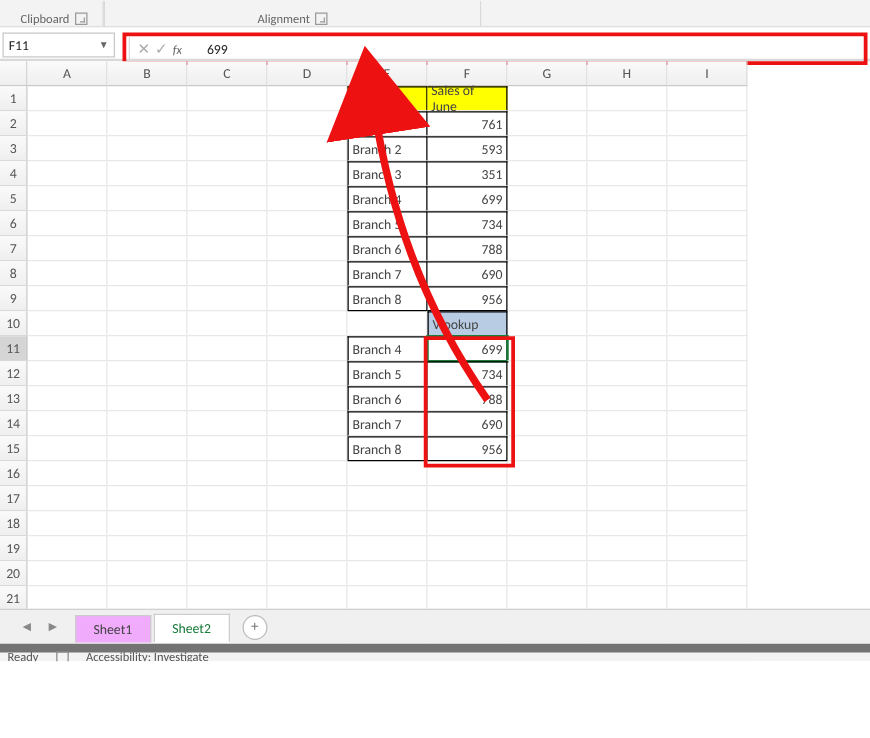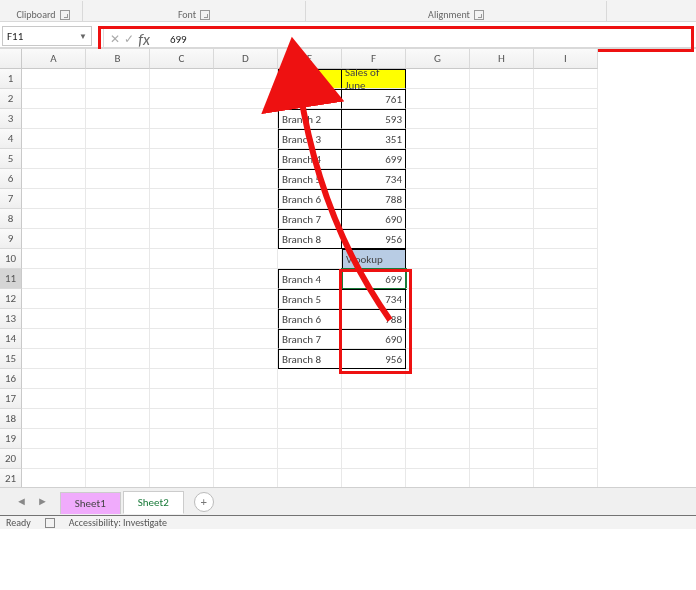--- a/index.html
+++ b/index.html
@@ -17,21 +17,21 @@
 .vsep    { width: 1px; height: 20px; background: #d9d9d9; }
 
 .fb-row { height: 26px; display: flex; align-items: flex-start; gap: 6px; padding: 4px 2px 2px 2px; background: #fff; border-bottom: 1px solid #d9d9d9; }
 .namebox { width: 90px; height: 20px; display: flex; align-items: center; justify-content: space-between; border: 1px solid #c8c8c8; background: #fff; padding: 0 4px; }
 .namebox span:first-child { color: #222; }
 .dp { font-size: 8px; color: #666; }
 .fb-wrap { flex: 1; height: 26px; border: 3px solid #e11; display: flex; align-items: center; }
 .fb-btns { display: flex; align-items: center; gap: 4px; padding: 0 6px; color: #aaa; font-size: 12px; border-left: 1px solid #ddd; height: 20px; margin-left: 2px; }
 .fb-btns .x  { font-family: Arial; }
 .fb-btns .ck { font-family: Arial; }
-.fb-btns .fx { font-style: italic; color: #666; font-size: 16px; }
+.fb-btns .fx { font-style: italic; color: #666; font-size: 10px; }
 .fb-input { flex: 1; padding-left: 14px; color: #222; }
 
 .grid { display: grid; grid-template-columns: 22px repeat(9,64px); grid-auto-rows: 20px; border-top: 1px solid #d9d9d9; background: #fff; }
 .ch { background: linear-gradient(#fafafa,#efefef); border-right: 1px solid #d9d9d9; border-bottom: 1px solid #c9c9c9; display: flex; align-items: center; justify-content: center; color: #555; font-size: 11px; }
 .rh { background: linear-gradient(#fafafa,#efefef); border-right: 1px solid #c9c9c9; border-bottom: 1px solid #d9d9d9; display: flex; align-items: center; justify-content: center; color: #555; font-size: 11px; }
 .corner { background: linear-gradient(#fafafa,#efefef); border-right: 1px solid #c9c9c9; border-bottom: 1px solid #c9c9c9; }
 .c { border-right: 1px solid #e8e8e8; border-bottom: 1px solid #e8e8e8; padding: 0 3px; display: flex; align-items: center; }
 .c.r { justify-content: flex-end; }
 .rh.sel { background: #d5d5d5; }
 
@@ -48,40 +48,34 @@
 .red-box { position: absolute; border: 3px solid #e11; pointer-events: none; z-index: 10; }
 
 .arrow-svg { position: absolute; left: 0; top: 20px; width: 696px; height: 420px; pointer-events: none; z-index: 11; }
 
 .tabs { position: absolute; bottom: 14px; left: 0; right: 0; height: 28px; background: #f0f0f0; border-top: 1px solid #d0d0d0; display: flex; align-items: center; padding-left: 6px; gap: 2px; font-size: 11px; }
 .nav-btns { display: flex; gap: 10px; padding: 0 10px; color: #888; }
 .tab { padding: 4px 14px; border: 1px solid #ccc; border-bottom: none; background: #f0abfc; color: #444; position: relative; bottom: -1px; }
 .tab.active { background: #fff; color: #1a7b3a; font-weight: normal; border-bottom: 1px solid #fff; }
 .add-tab { width: 20px; height: 20px; border: 1px solid #bbb; border-radius: 50%; margin-left: 8px; display: flex; align-items: center; justify-content: center; color: #777; font-size: 12px; background:#fff; }
 
-.status { position: absolute; bottom: 0; left: 0; right: 0; height: 14px; background: #f3f3f3; border-top: 1px solid #737373; display: flex; align-items: center; gap: 14px; padding-left: 6px; font-size: 10px; color: #555; }
+.status { position: absolute; bottom: 0; left: 0; right: 0; height: 14px; background: #f3f3f3; border-top: 7px solid #737373; display: flex; align-items: center; gap: 14px; padding-left: 6px; font-size: 10px; color: #555; }
 .acc-ico { display: inline-block; width: 10px; height: 10px; border: 1px solid #888; }
 </style>
 </head>
 <body>
 
 <div class="ribbon-strip">
   <div class="rib-group g-clip">
       <div class="rib-label">
         <span>Clipboard</span>
         <span class="launcher"></span>
       </div>
     </div>
   <div class="vsep"></div>
-  <div class="rib-group g-font">
-      <div class="rib-label">
-        <span>Font</span>
-        <span class="launcher"></span>
-      </div>
-    </div>
   <div class="vsep"></div>
   <div class="rib-group g-align">
       <div class="rib-label">
         <span>Alignment</span>
         <span class="launcher"></span>
       </div>
     </div>
   <div class="vsep"></div>
 </div>
 

